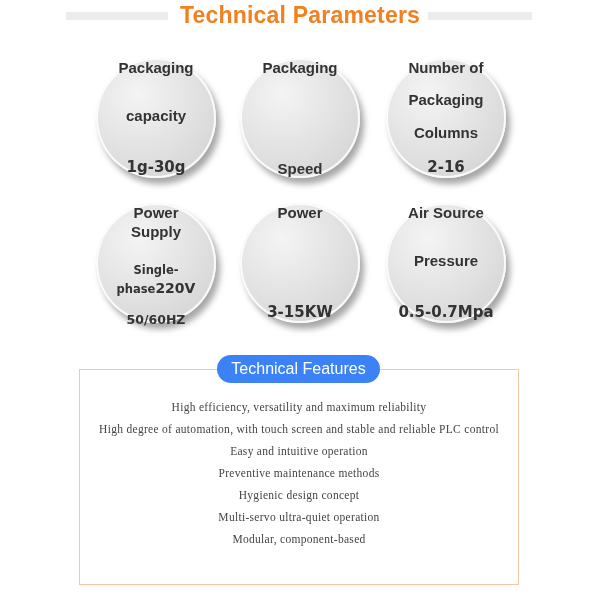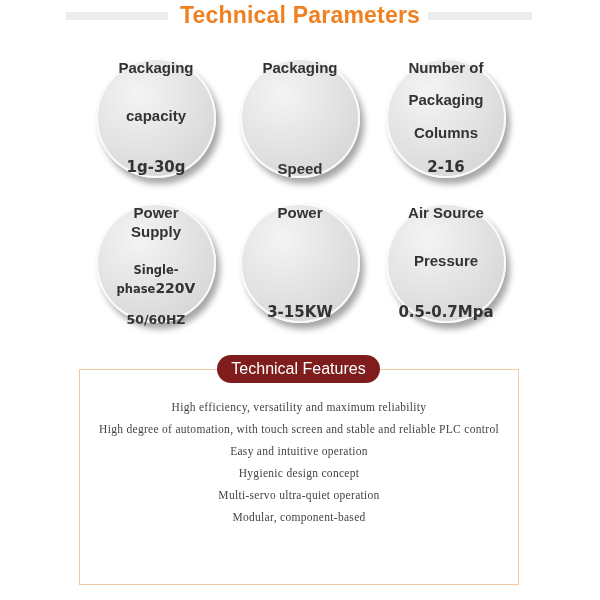--- a/index.html
+++ b/index.html
@@ -24,21 +24,21 @@
   .c1 { left: 96px;  top: 58px; }
   .c2 { left: 240px; top: 58px; }
   .c3 { left: 386px; top: 58px; }
   .c4 { left: 96px;  top: 203px; }
   .c5 { left: 240px; top: 203px; }
   .c6 { left: 386px; top: 203px; }
 
   .feat-box { position: absolute; left: 79px; top: 369px; width: 440px; height: 216px;
     border: 1px solid #f2c9a6; box-sizing: border-box; background: #ffffff; }
   .feat-pill { position: absolute; left: 217px; top: 355px; width: 163px; height: 28px;
-    background: #7f1d1d; border-radius: 14px; color: #ffffff; font-size: 16px;
+    background: #3b82f6; border-radius: 14px; color: #ffffff; font-size: 16px;
     line-height: 28px; text-align: center; }
   .feat-list { position: absolute; left: 79px; top: 398px; width: 440px; margin: 0; padding: 0; list-style: none; }
   .feat-list li { text-align: center; font-family: "Liberation Serif", serif; font-size: 11.5px;
     color: #444444; height: 22px; line-height: 18px; letter-spacing: 0.3px; }
 </style>
 </head>
 <body>
 
 <div class="hdr-bar left"></div>
 <div class="hdr-bar right"></div>
@@ -79,16 +79,17 @@
   <div class="c-label">Pressure</div>
   <div class="c-value">0.5-0.7Mpa</div>
 </div>
 
 <div class="feat-box"></div>
 <div class="feat-pill">Technical Features</div>
 <ul class="feat-list">
   <li>High efficiency, versatility and maximum reliability</li>
   <li>High degree of automation, with touch screen and stable and reliable PLC control</li>
   <li>Easy and intuitive operation</li>
+  <li>Preventive maintenance methods</li>
   <li>Hygienic design concept</li>
   <li>Multi-servo ultra-quiet operation</li>
   <li>Modular, component-based</li>
 </ul>
 
 </body></html>

